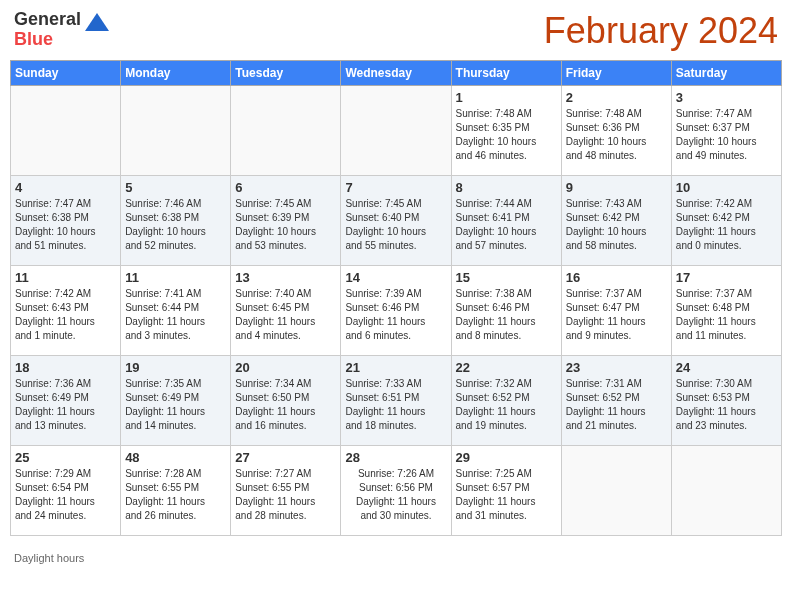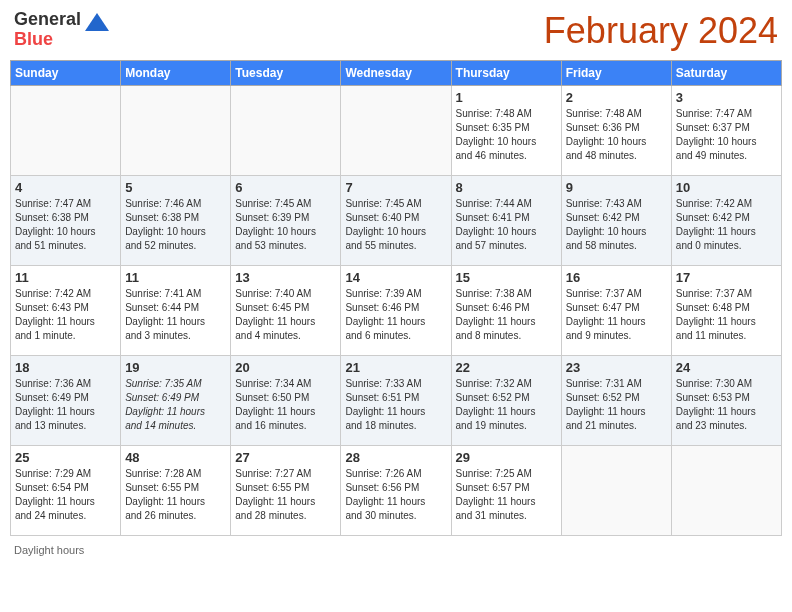--- a/index.html
+++ b/index.html
@@ -97,21 +97,21 @@
       font-size: 10px;
       line-height: 1.4;
       color: #333;
     }
     .empty-cell {
       background: #f9f9f9 !important;
     }
     .footer-note {
       font-size: 11px;
       color: #666;
-      margin-top: 8px;
+      margin-top: 16px;
       text-align: left;
       padding-left: 4px;
     }
   </style>
 </head>
 <body>
 
 <div class="header">
   <div class="logo">
     <div class="logo-text">
@@ -272,21 +272,21 @@
       <tr>
         <td>
           <span class="day-num">18</span>
           <div class="day-info" style="white-space: pre-line;">Sunrise: 7:36 AM
 Sunset: 6:49 PM
 Daylight: 11 hours
 and 13 minutes.</div>
         </td>
         <td>
           <span class="day-num">19</span>
-          <div class="day-info" style="white-space: pre-line; font-style: italic;">Sunrise: 7:35 AM
+          <div class="day-info" style="white-space: pre-line;">Sunrise: 7:35 AM
 Sunset: 6:49 PM
 Daylight: 11 hours
 and 14 minutes.</div>
         </td>
         <td>
           <span class="day-num">20</span>
           <div class="day-info" style="white-space: pre-line;">Sunrise: 7:34 AM
 Sunset: 6:50 PM
 Daylight: 11 hours
 and 16 minutes.</div>
@@ -337,21 +337,21 @@
         </td>
         <td>
           <span class="day-num">27</span>
           <div class="day-info" style="white-space: pre-line;">Sunrise: 7:27 AM
 Sunset: 6:55 PM
 Daylight: 11 hours
 and 28 minutes.</div>
         </td>
         <td>
           <span class="day-num">28</span>
-          <div class="day-info" style="white-space: pre-line;">Sunrise: 7:26 AM
+          <div class="day-info" style="white-space: pre-line; text-align: center;">Sunrise: 7:26 AM
 Sunset: 6:56 PM
 Daylight: 11 hours
 and 30 minutes.</div>
         </td>
         <td>
           <span class="day-num">29</span>
           <div class="day-info" style="white-space: pre-line;">Sunrise: 7:25 AM
 Sunset: 6:57 PM
 Daylight: 11 hours
 and 31 minutes.</div>

